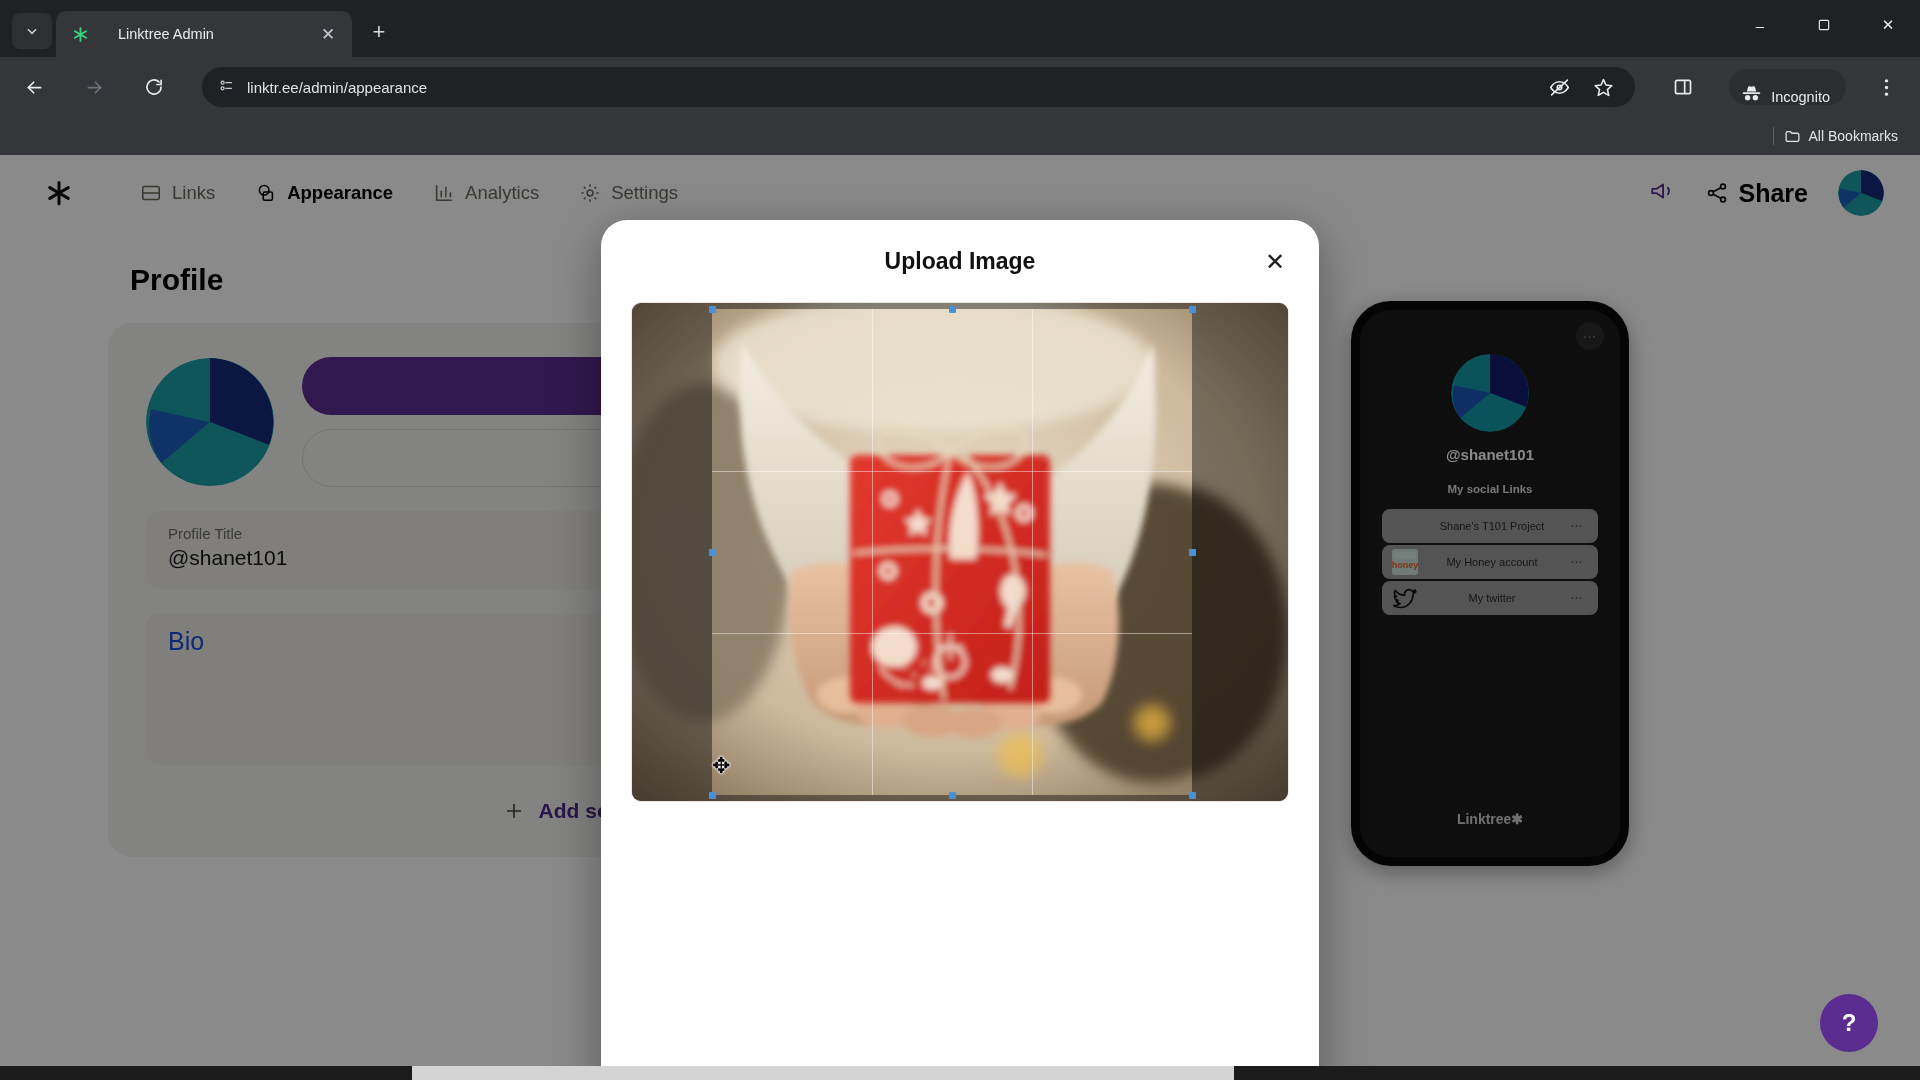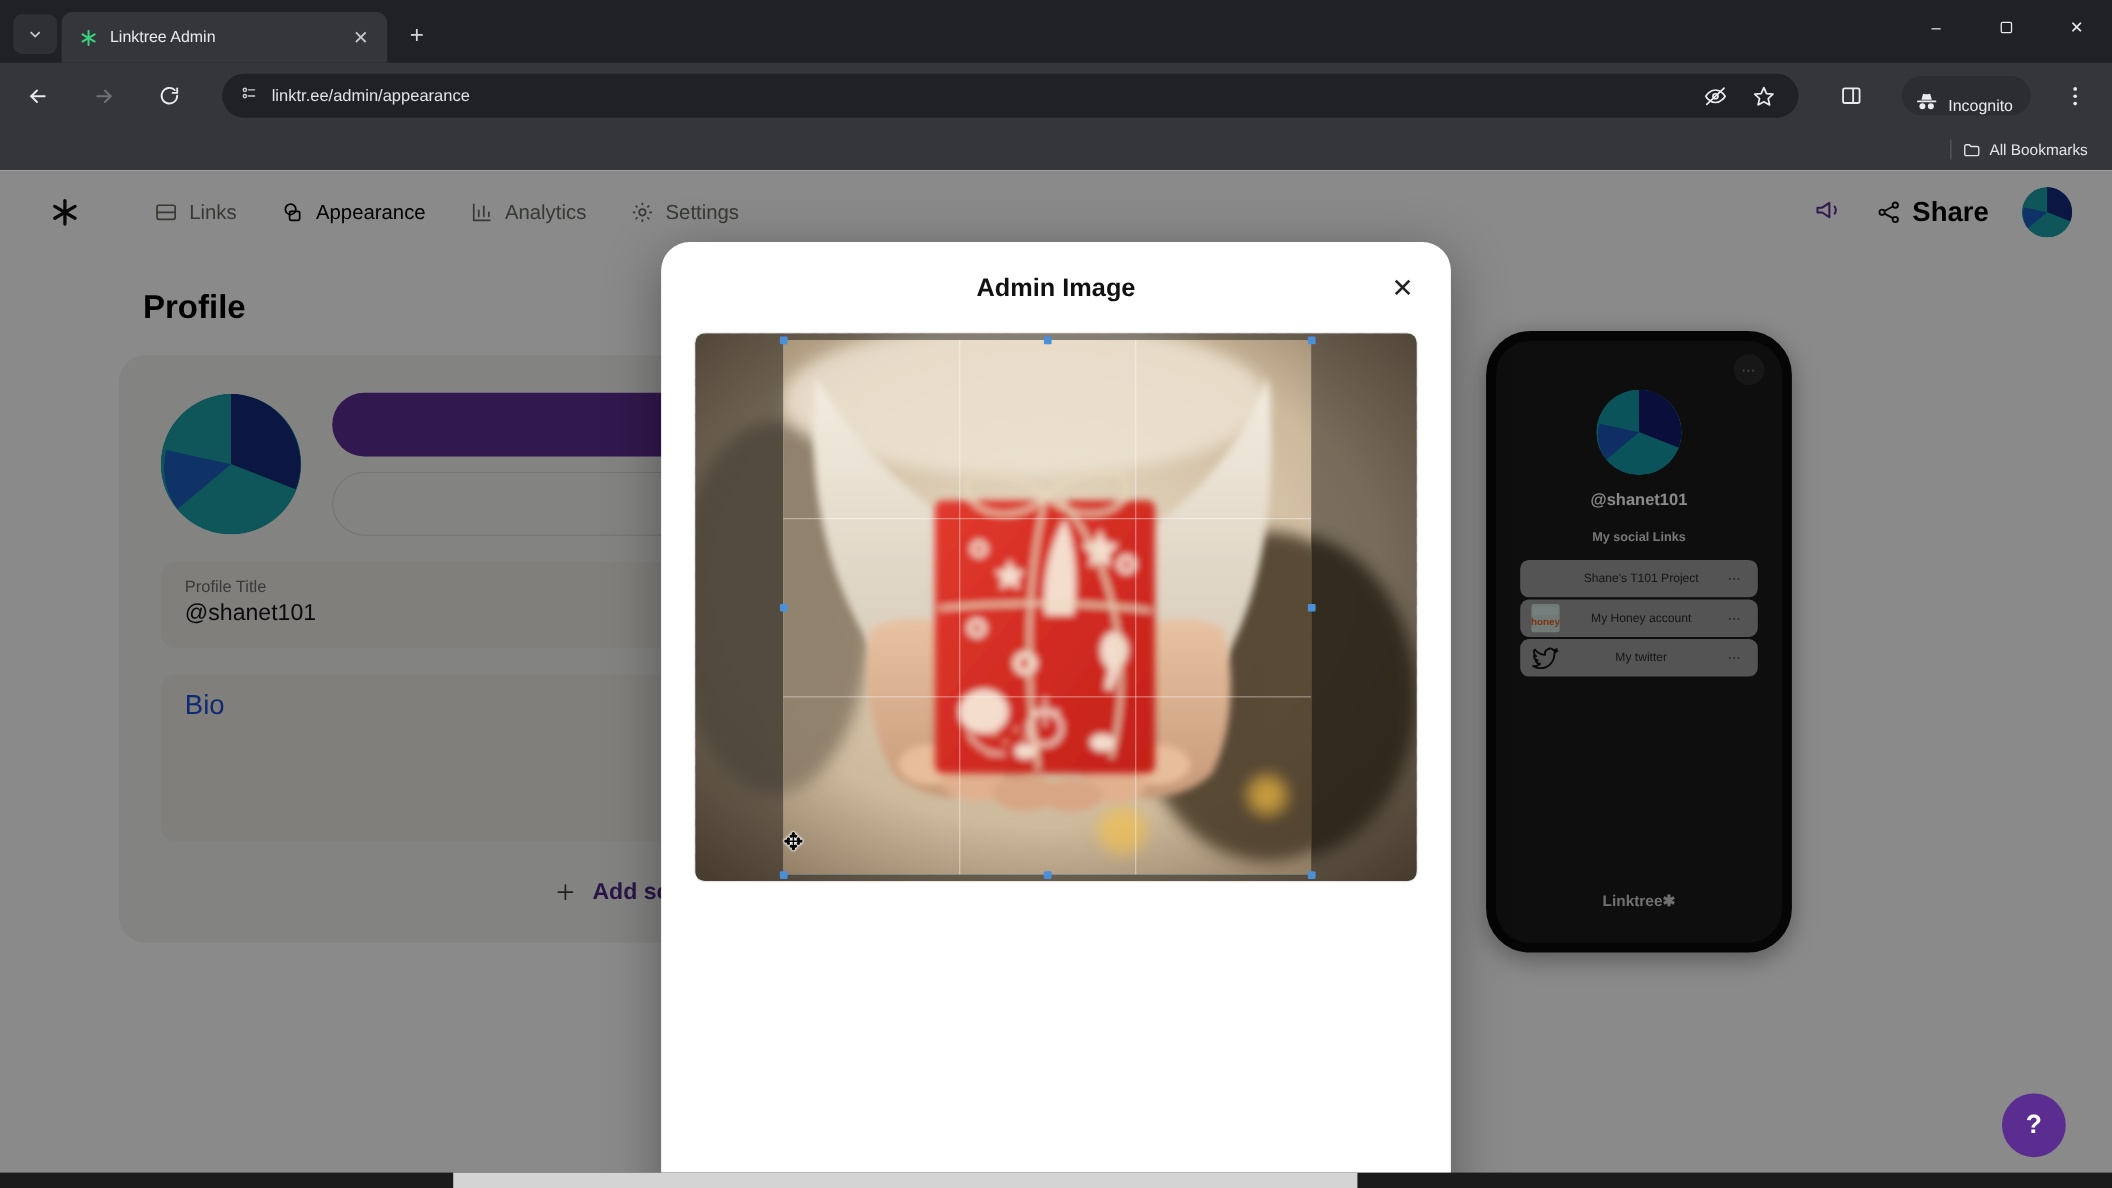--- a/index.html
+++ b/index.html
@@ -22,21 +22,21 @@
     width: 40px; height: 36px; margin: 0 4px 8px 6px;
     background: #2f3033; border-radius: 8px;
     display:flex; align-items:center; justify-content:center;
     color:#c8cbd0; font-size: 13px;
   }
   .tab {
     display: flex; align-items: center;
     height: 46px; width: 296px;
     background: #35363a;
     border-radius: 10px 10px 0 0;
-    padding: 0 12px 0 14px; gap: 10px;
+    padding: 0 12px 0 14px; gap: 28px;
     position: relative;
   }
   .tab-fav { width: 20px; height: 20px; flex: none; display:flex;align-items:center;justify-content:center; }
   .tab-title {
     color: #e8eaed; font-size: 14.5px; flex: 1;
     white-space: nowrap; overflow: hidden; text-overflow: ellipsis;
   }
   .tab-close { color:#c4c7cb; font-size: 17px; width: 24px; height:24px;
     display:flex;align-items:center;justify-content:center; border-radius:50%; }
   .newtab {
@@ -95,21 +95,21 @@
     height: 76px; display:flex; align-items:center; padding: 0 36px; gap: 6px;
     background: #fff;
   }
   .lt-logo { width: 46px; height: 46px; display:flex; align-items:center; justify-content:center; }
   .lt-nav { display:flex; align-items:center; gap: 8px; margin-left: 36px; }
   .lt-nav-item {
     display:flex; align-items:center; gap:10px;
     padding: 10px 16px; border-radius: 10px;
     font-size: 18.5px; color: #676b5f; font-weight: 400;
   }
-  .lt-nav-item.active { color: #000; font-weight: 400; }
+  .lt-nav-item.active { color: #000; font-weight: 700; }
   .lt-header-right { margin-left:auto; display:flex; align-items:center; gap: 30px; }
   .share-btn { display:flex; align-items:center; gap:10px; font-size:25px; font-weight:700; color:#000; }
   .avatar-sm { width: 46px; height: 46px; border-radius: 50%; overflow:hidden; }
 
   
   .lt-main { display:flex; padding: 0 40px; }
   .lt-left { width: 1060px; padding-left: 68px; }
   .section-title { font-size: 30px; font-weight: 700; color:#000; margin: 32px 0 26px 22px; }
   .profile-card {
     background: #f3f3f1; border-radius: 24px; padding: 34px 38px;
@@ -521,21 +521,21 @@
             <span>Linktree</span><span>✱</span>
           </div>
         </div>
       </div>
     </div>
 
     <div class="page-dim"></div>
 
     <div class="modal">
       <div class="modal-head">
-        <div class="modal-title">Admin Image</div>
+        <div class="modal-title">Upload Image</div>
         <div class="modal-close">✕</div>
       </div>
 
       <div class="crop-wrap">
 
         <div class="canvas">
 
           <div class="photo">
             <svg viewBox="0 0 640 498" preserveAspectRatio="none">
               <defs>

